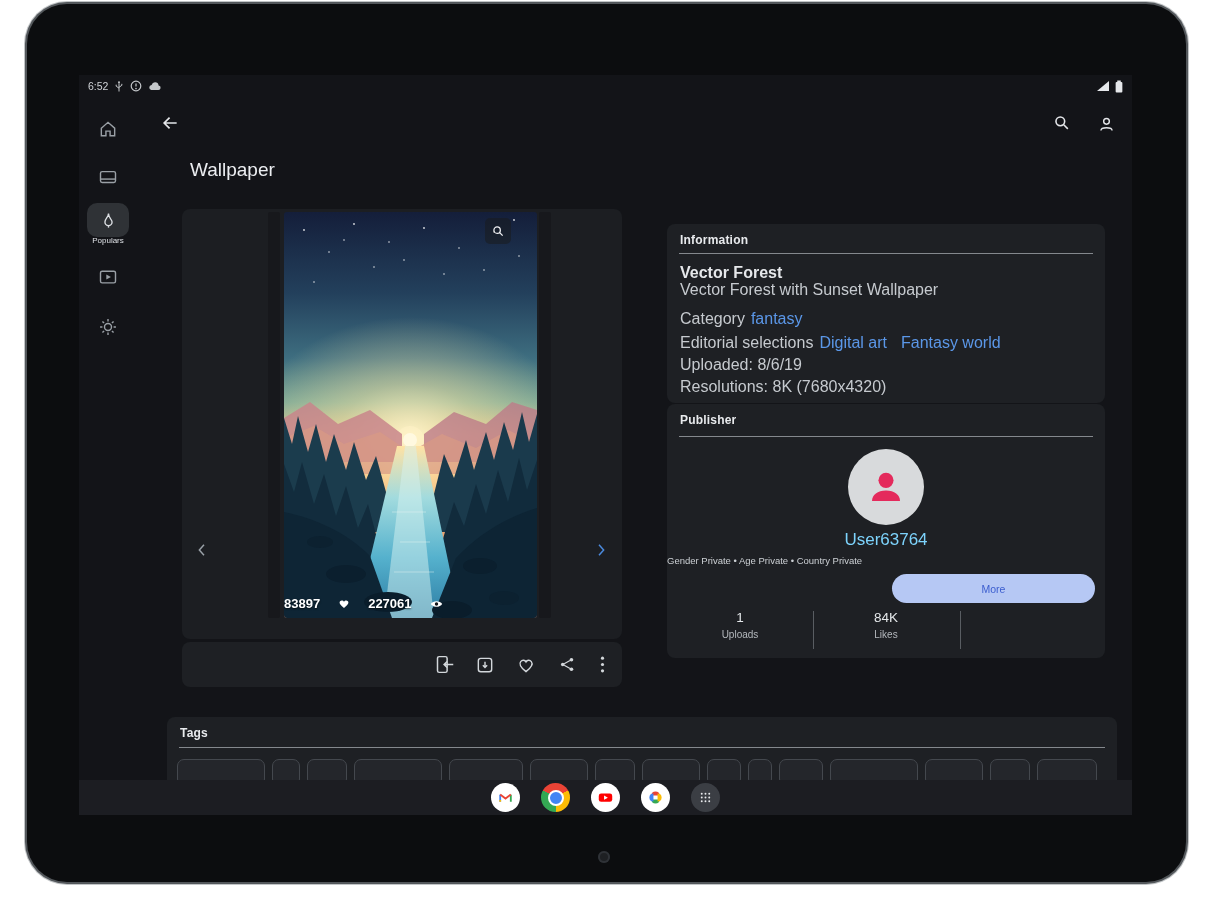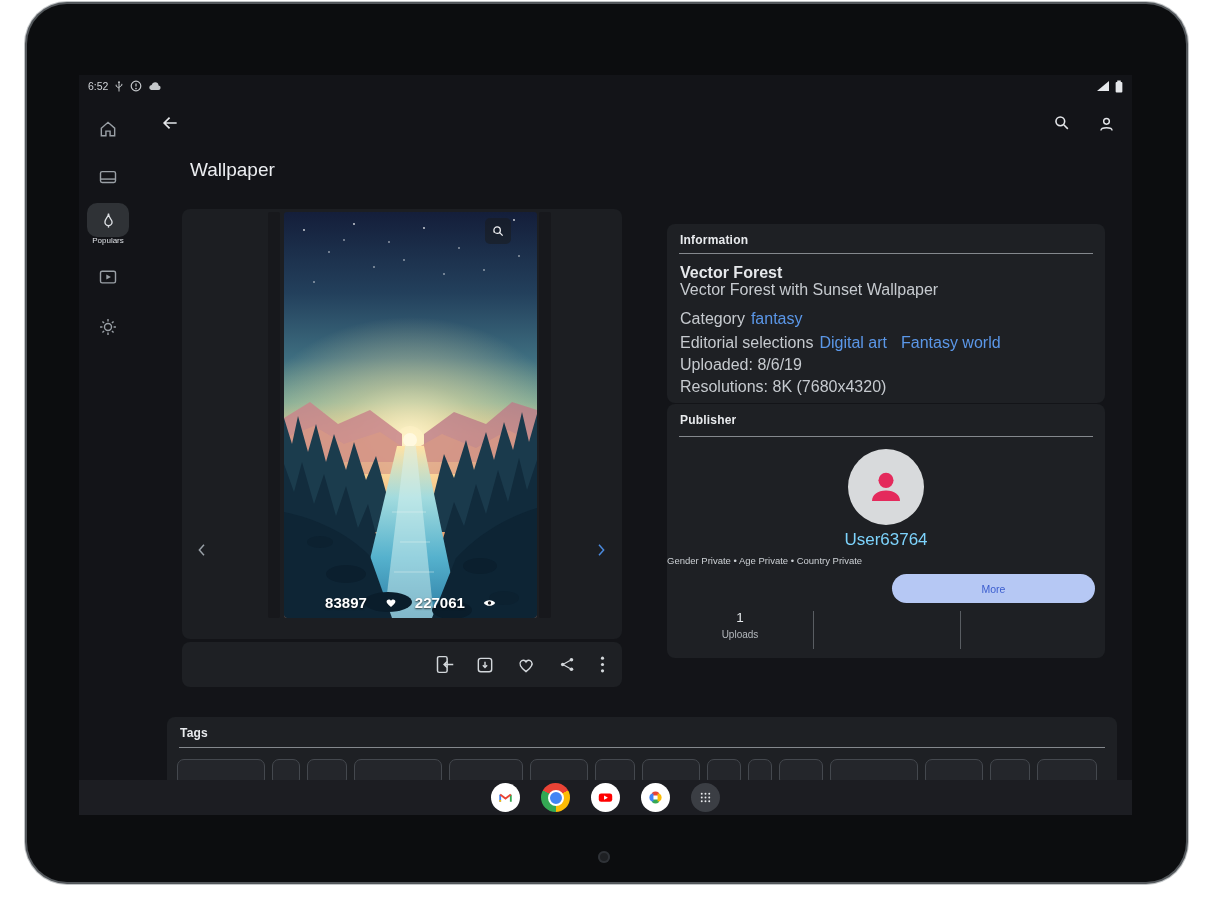--- a/index.html
+++ b/index.html
@@ -37,22 +37,22 @@
   .card-title{position:absolute;left:13px;top:9px;font-size:12px;font-weight:bold;color:#e8eaed;letter-spacing:.2px;}
   .card-rule{position:absolute;left:12px;right:12px;height:1px;background:#84888d;}
 
   
   .carousel{left:103px;top:134px;width:440px;height:430px;background:#1c1e22;}
   .peek{position:absolute;top:3px;width:12px;height:406px;background:#17181c;border-radius:2px;}
   .img-wrap{position:absolute;left:102px;top:3px;width:253px;height:406px;border-radius:3px;overflow:hidden;}
   .wp{width:253px;height:406px;display:block;}
   .zoom-chip{position:absolute;right:26px;top:6px;width:26px;height:26px;border-radius:5px;
              background:rgba(25,27,30,.55);display:flex;align-items:center;justify-content:center;color:#f1f2f4;}
-  .img-stats{position:absolute;left:0;right:0;bottom:7px;display:flex;align-items:center;justify-content:center;
-             gap:18px;color:#ffffff;font-size:15px;font-weight:bold;text-shadow:0 1px 2px rgba(0,0,0,.7);}
+  .img-stats{position:absolute;left:0;right:0;bottom:7px;display:flex;align-items:center;justify-content:flex-start;
+             gap:18px;color:#ffffff;font-size:13px;font-weight:bold;text-shadow:0 1px 2px rgba(0,0,0,.7);}
   .chev{position:absolute;width:24px;height:24px;display:flex;align-items:center;justify-content:center;}
   .chev-l{left:8px;top:329px;color:#9aa1a8;}
   .chev-r{left:407px;top:329px;color:#4b8ade;}
 
   
   .action-bar{left:103px;top:567px;width:440px;height:45px;display:flex;align-items:center;
               justify-content:flex-end;gap:17px;padding-right:14px;color:#d3d7db;}
   .act{width:24px;height:24px;display:flex;align-items:center;justify-content:center;}
 
   
@@ -347,20 +347,24 @@
       <div class="username" data-interactable="false">User63764</div>
       <div class="pub-meta" data-interactable="false">Gender Private • Age Private • Country Private</div>
       <div class="pill-btn pill-more" data-interactable="true">
           <span data-interactable="false">More</span>
         </div>
 
       <div class="stat-col" style="left:0;" data-interactable="false">
         <div class="v" data-interactable="false">1</div>
         <div class="l" data-interactable="false">Uploads</div>
       </div>
+      <div class="stat-col" style="left:146px;" data-interactable="false">
+        <div class="v" data-interactable="false">84K</div>
+        <div class="l" data-interactable="false">Likes</div>
+      </div>
       <div class="stat-div" style="left:146px;" data-interactable="false"></div>
       <div class="stat-div" style="left:293px;" data-interactable="false"></div>
     </div>
 
     <div class="card tags" data-interactable="false">
       <div class="card-title" data-interactable="false">Tags</div>
       <div class="card-rule" data-interactable="false"></div>
       <div class="chip-row" data-interactable="false">
         <div class="chip" style="width:88px;" data-interactable="true"></div>
         <div class="chip" style="width:28px;" data-interactable="true"></div>

